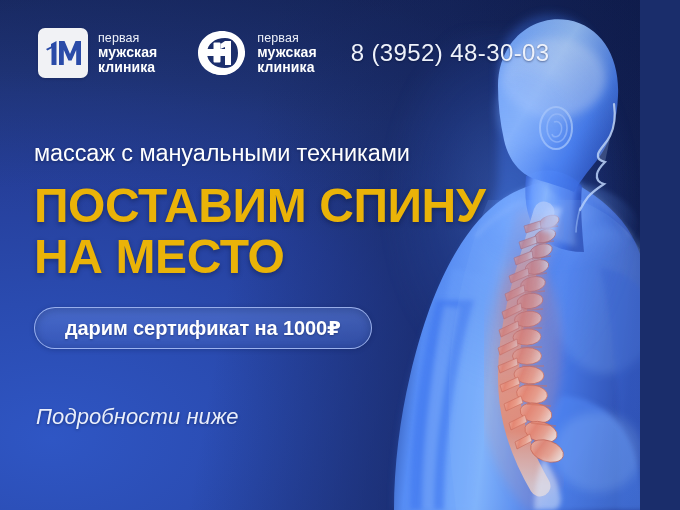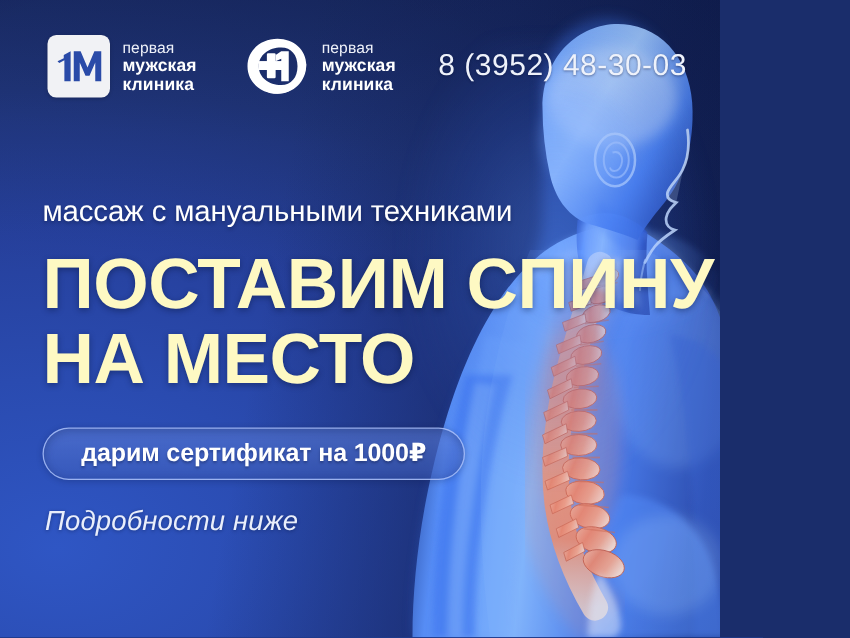--- a/index.html
+++ b/index.html
@@ -5,21 +5,21 @@
 <style>
   * { margin:0; padding:0; box-sizing:border-box; }
   html,body { width:680px; height:510px; overflow:hidden; }
   body {
     font-family:"Liberation Sans","DejaVu Sans",sans-serif;
     background:#1a2d6b;
   }
 
   .banner {
     position:relative;
-    width:576px; height:510px;
+    width:640px; height:510px;
     overflow:hidden;
     background:#23409a;
   }
 
   
   .bg-base {
     position:absolute; inset:0;
     background:
       radial-gradient(120% 95% at 8% 86%, #2f56c4 0%, #2a4bb0 28%, #26409c 52%, #203579 76%, #1a2b63 100%);
   }
@@ -105,27 +105,26 @@
   
   .copy { position:absolute; left:34px; top:140px; z-index:6; }
 
   .kicker {
     color:#ffffff;
     font-size:23.5px;
     font-weight:400;
     letter-spacing:-0.1px;
     white-space:nowrap;
     text-shadow:0 1px 3px rgba(6,14,48,0.40);
-    margin-top:16px;
   }
 
   .headline {
     margin-top:14px;
-    color:#fef9c3;
-    font-size:57px;
+    color:#eab308;
+    font-size:48px;
     font-weight:700;
     line-height:1.06;
     letter-spacing:-0.4px;
     text-shadow:0 2px 5px rgba(6,14,48,0.40);
   }
   .headline span { display:block; white-space:nowrap; }
 
   .pill {
     margin-top:24px;
     display:inline-flex; align-items:center; justify-content:center;

